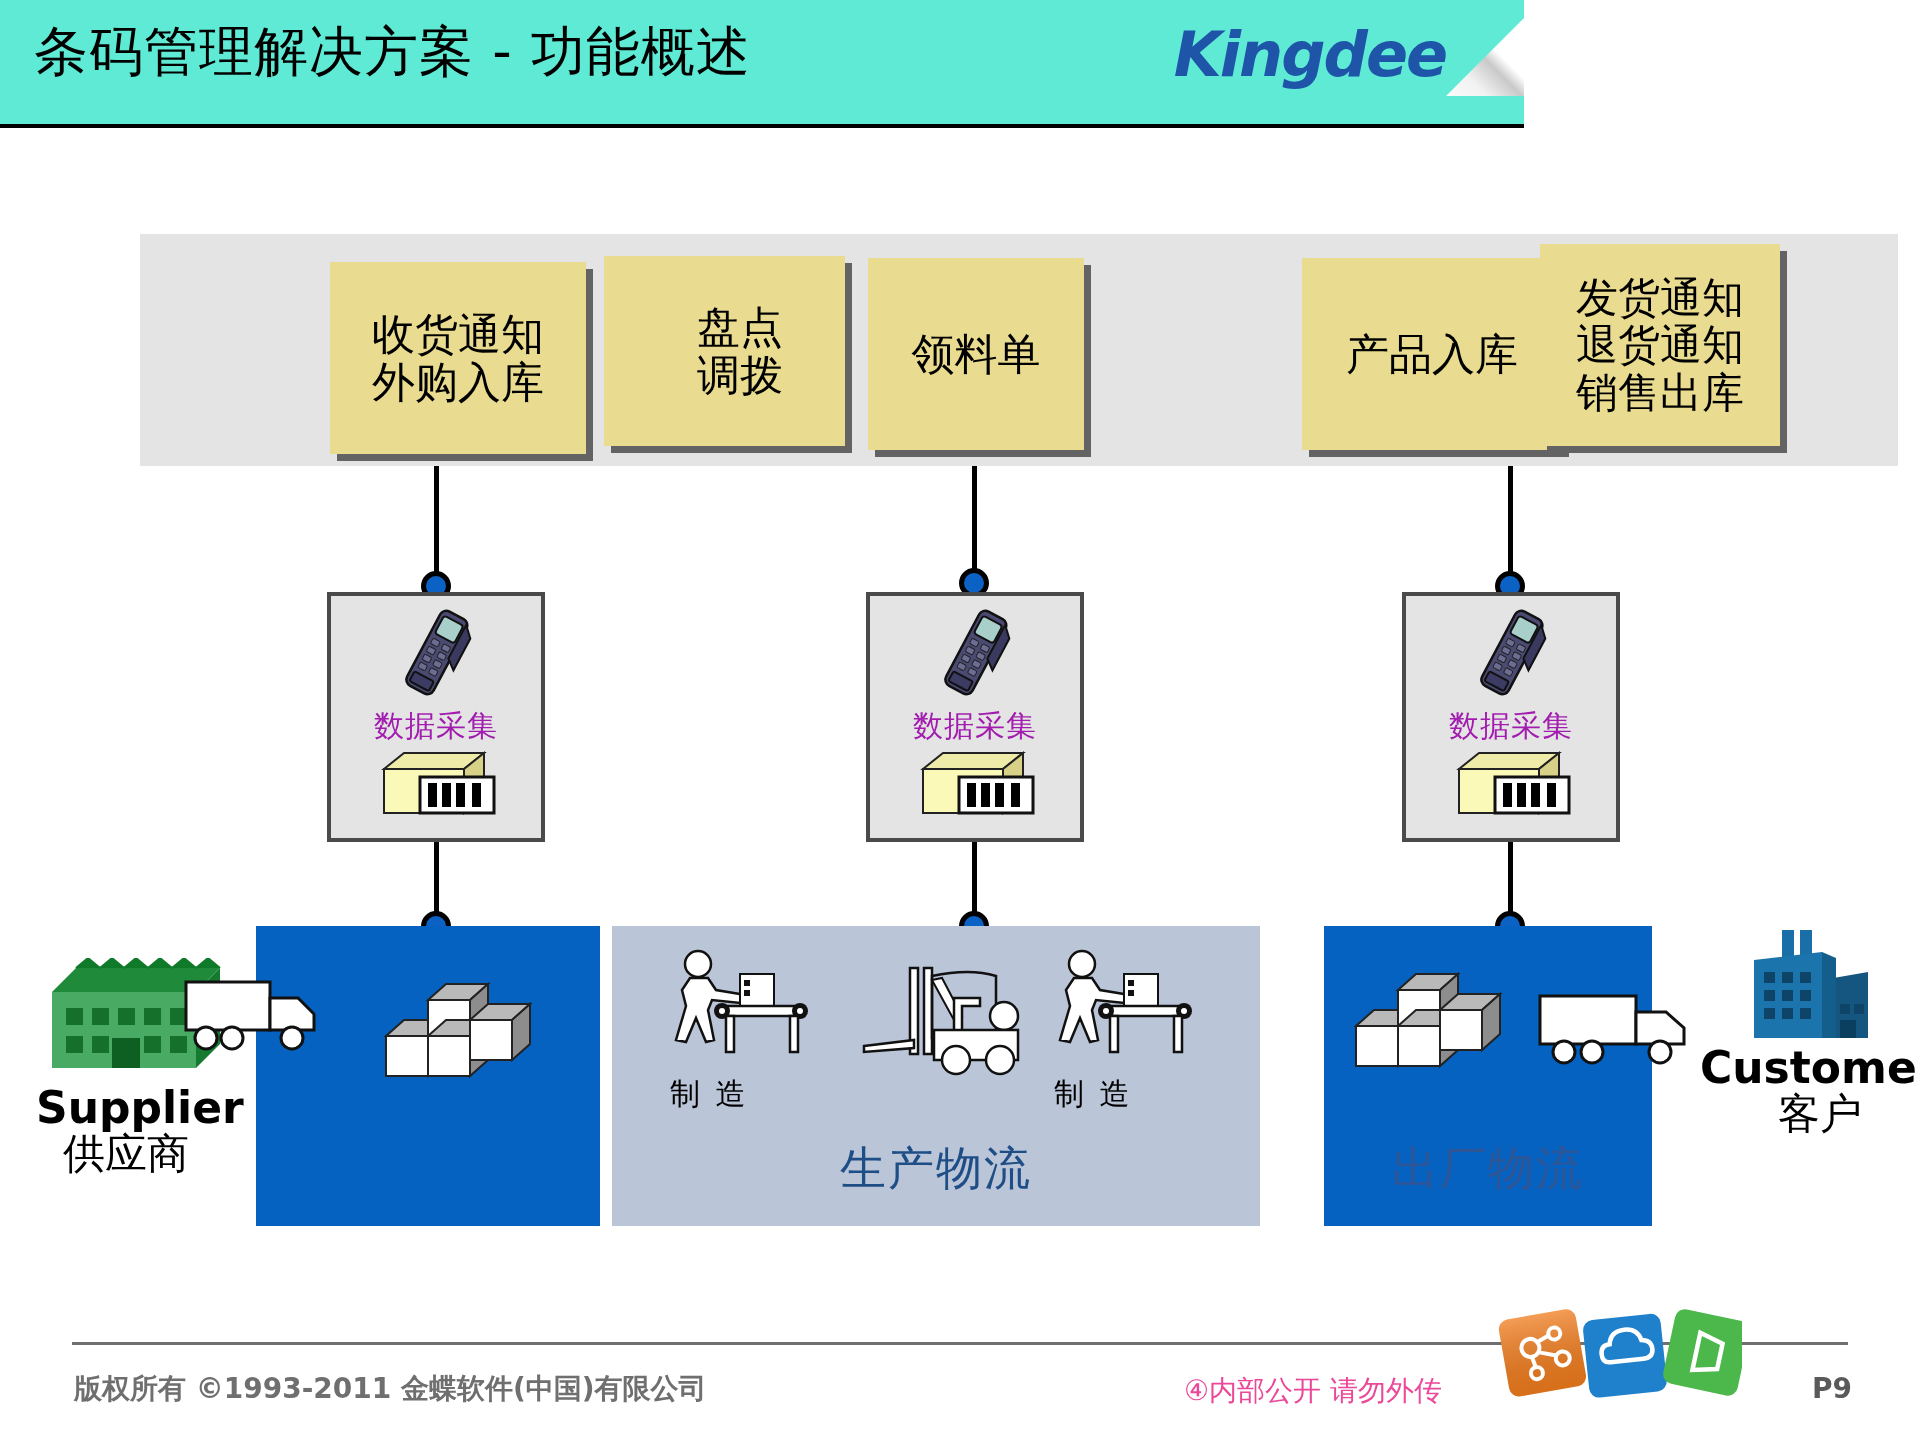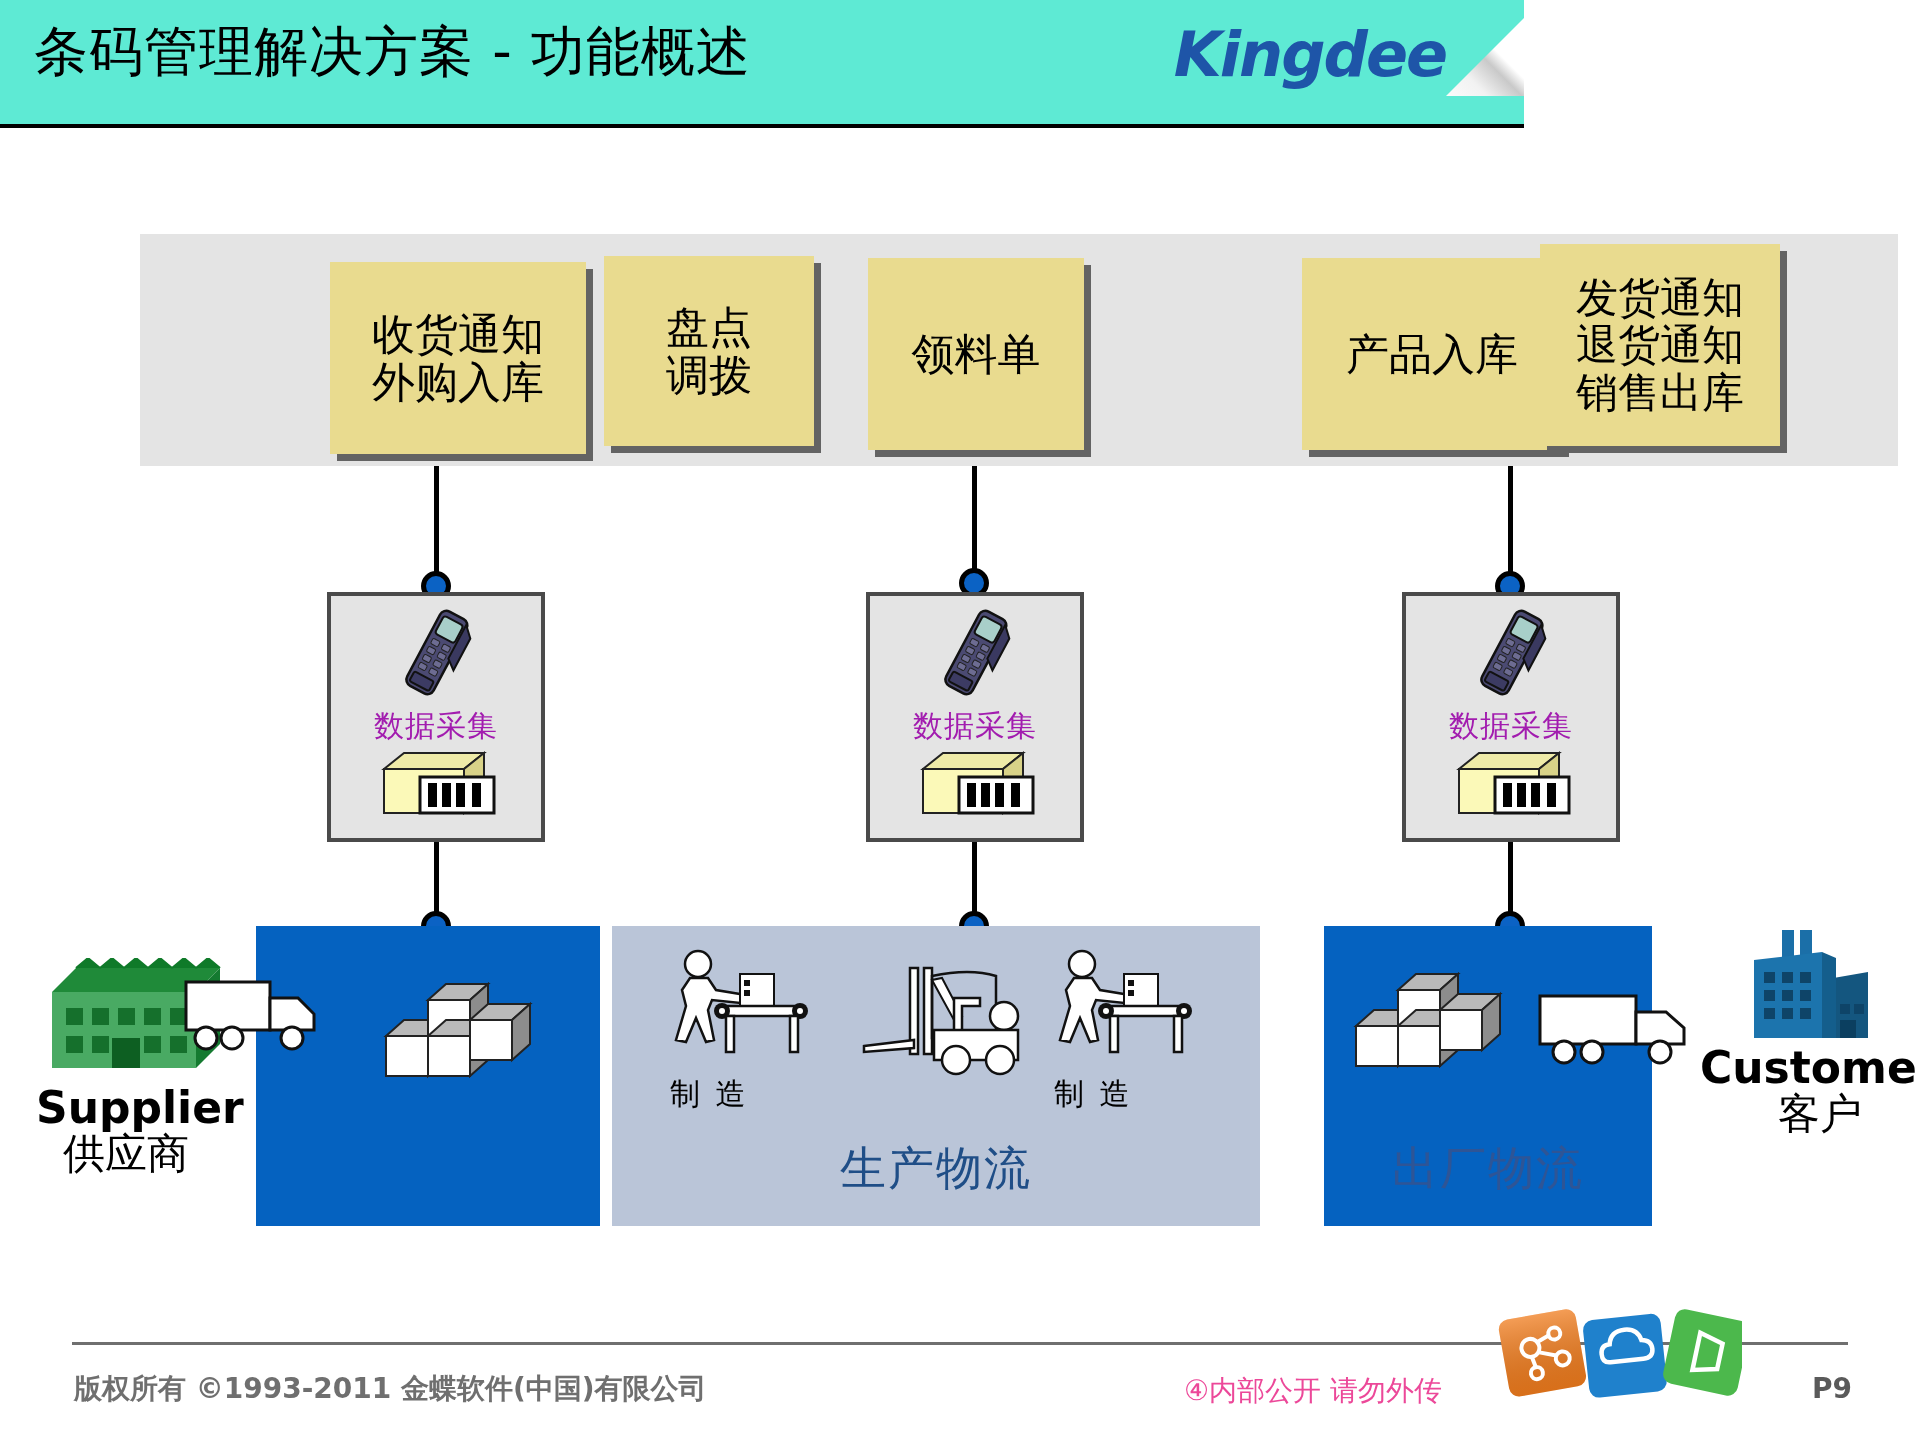--- a/index.html
+++ b/index.html
@@ -77,21 +77,21 @@
     line-height: 1.12;
     display: flex;
     flex-direction: column;
     align-items: center;
     justify-content: center;
     text-align: center;
     white-space: nowrap;
     letter-spacing: 0px;
   }
   #doc-box-0 { left: 330px; top: 262px; width: 256px; height: 192px; }
-  #doc-box-1 { left: 604px; top: 256px; width: 210px; height: 190px; }
+  #doc-box-1 { left: 604px; top: 256px; width: 210px; height: 190px; padding-left: 31px; }
   #doc-box-2 { left: 868px; top: 258px; width: 216px; height: 192px; }
   #doc-box-3 { left: 1302px; top: 258px; width: 260px; height: 192px; align-items: center; }
   #doc-box-4 { left: 1540px; top: 244px; width: 240px; height: 202px; font-size: 42px; }
 
   
   .connector-line {
     position: absolute;
     width: 5px;
     background: #000000;
   }

